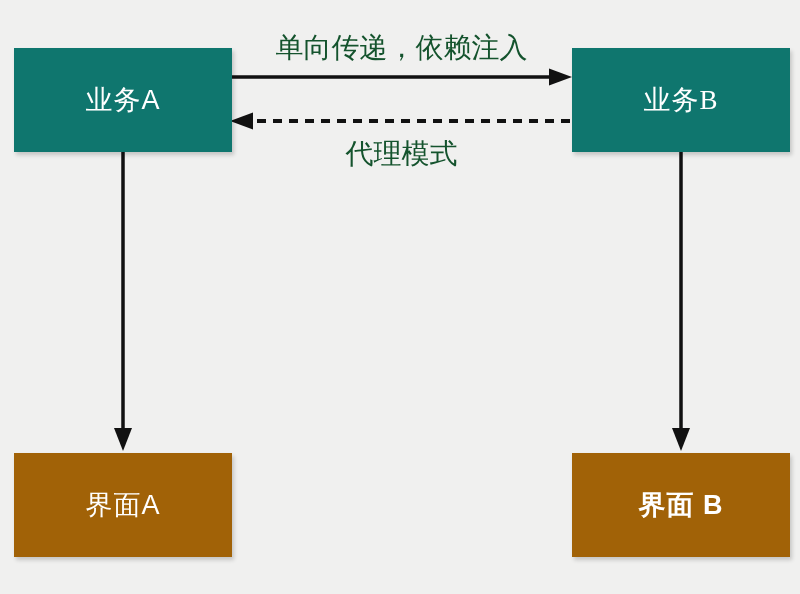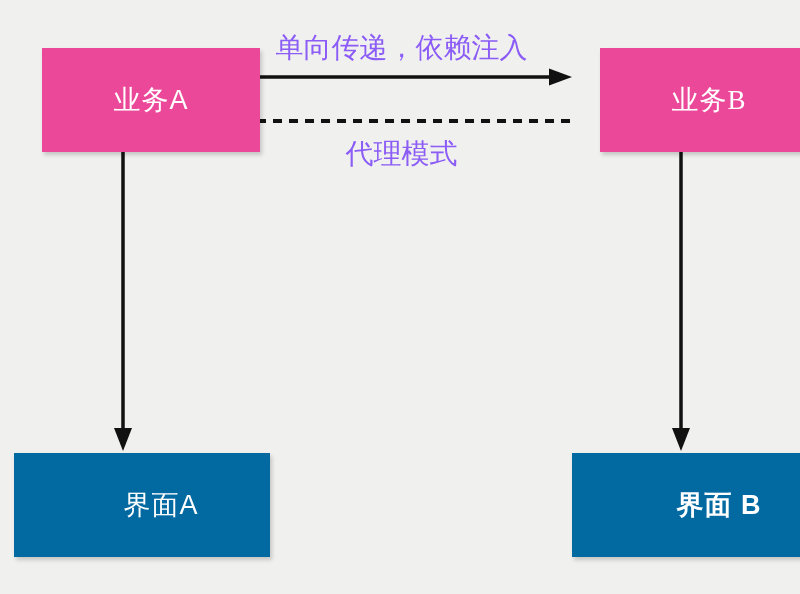--- a/index.html
+++ b/index.html
@@ -19,30 +19,30 @@
     width: 218px;
     height: 104px;
     display: flex;
     align-items: center;
     justify-content: center;
     color: #ffffff;
     font-size: 27px;
     letter-spacing: 1px;
     box-shadow: 2px 3px 4px rgba(0,0,0,0.18);
   }
-  .node.business { background: #ec4899; margin-left: 28px; }
-  .node.interface { background: #0369a1; padding-left: 38px; }
+  .node.business { background: #0f766e; }
+  .node.interface { background: #a16207; }
   #business-a  { left: 14px;  top: 48px; }
   #business-b  { left: 572px; top: 48px; font-family: Liberation Serif, serif; }
   #interface-a { left: 14px;  top: 453px; }
   #interface-b { left: 572px; top: 453px; font-weight: bold; }
 
   .edge-label {
     position: absolute;
-    color: #8b5cf6;
+    color: #14532d;
     font-size: 28px;
     white-space: nowrap;
     text-align: center;
   }
   #label-forward { left: 231px; width: 341px; top: 29px; }
   #label-back    { left: 231px; width: 341px; top: 135px; }
 
   svg.arrows {
     position: absolute;
     left: 0;

